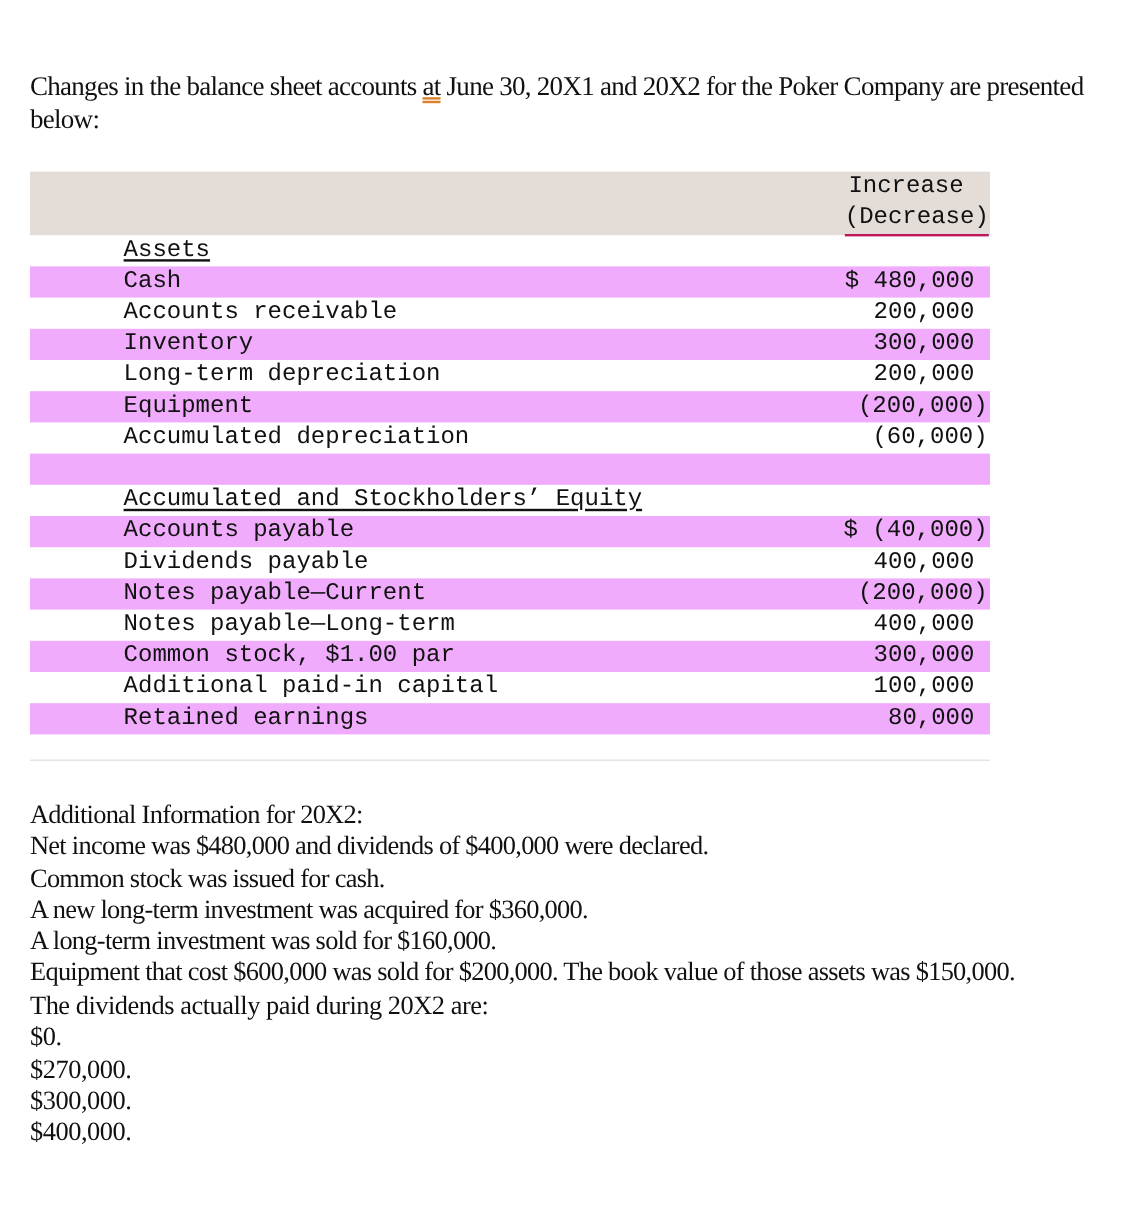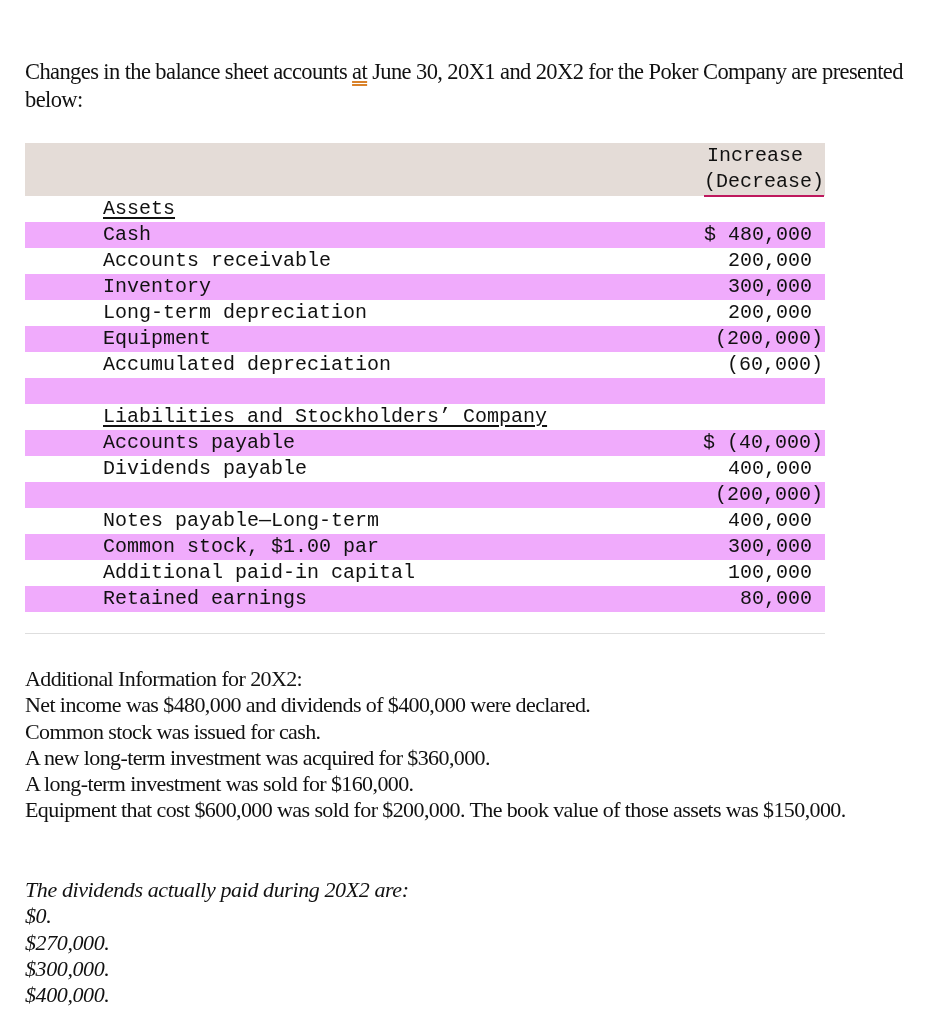--- a/index.html
+++ b/index.html
@@ -30,22 +30,22 @@
     .row .val.pos { right: 13px; }
     .row .label.heading { text-decoration: underline; text-decoration-thickness: 2px; text-underline-offset: 3px; }
 
     .rule { position: absolute; left: 25px; top: 633px; width: 800px; height: 1px; background: #dedede; }
 
     .addl {
       position: absolute; left: 25px; top: 666px; width: 880px;
       font-size: 22px; line-height: 26.3px; letter-spacing: -0.6px;
     }
     .question {
-      position: absolute; left: 25px; top: 877px; width: 600px;
-      font-size: 22px; line-height: 26.3px; letter-spacing: -0.4px; font-style: italic;
+      position: absolute; left: 25px; top: 825px; width: 600px;
+      font-size: 22px; line-height: 26.3px; letter-spacing: -0.4px;
     }
     .question .opt { cursor: pointer; }
   </style>
 </head>
 <body>
 
 <div class="intro serif"><span>Changes in the balance sheet accounts </span><span class="at">at</span><span> June 30, 20X1 and 20X2 for the Poker Company are presented below:</span></div>
 
 <div class="table mono">
   <div class="thead">
@@ -78,31 +78,32 @@
     <span class="label">Equipment</span>
     <span class="val">(200,000)</span>
   </div>
   <div class="row">
     <span class="label">Accumulated depreciation</span>
     <span class="val">(60,000)</span>
   </div>
   <div class="row alt"></div>
 
   <div class="row">
-    <span class="label heading">Liabilities and Stockholders’ Company</span>
+    <span class="label heading">Accumulated and Stockholders’ Equity</span>
   </div>
   <div class="row alt">
     <span class="label">Accounts payable</span>
     <span class="val">$ (40,000)</span>
   </div>
   <div class="row">
     <span class="label">Dividends payable</span>
     <span class="val pos">400,000</span>
   </div>
   <div class="row alt">
+    <span class="label">Notes payable—Current</span>
     <span class="val">(200,000)</span>
   </div>
   <div class="row">
     <span class="label">Notes payable—Long-term</span>
     <span class="val pos">400,000</span>
   </div>
   <div class="row alt">
     <span class="label">Common stock, $1.00 par</span>
     <span class="val pos">300,000</span>
   </div>

